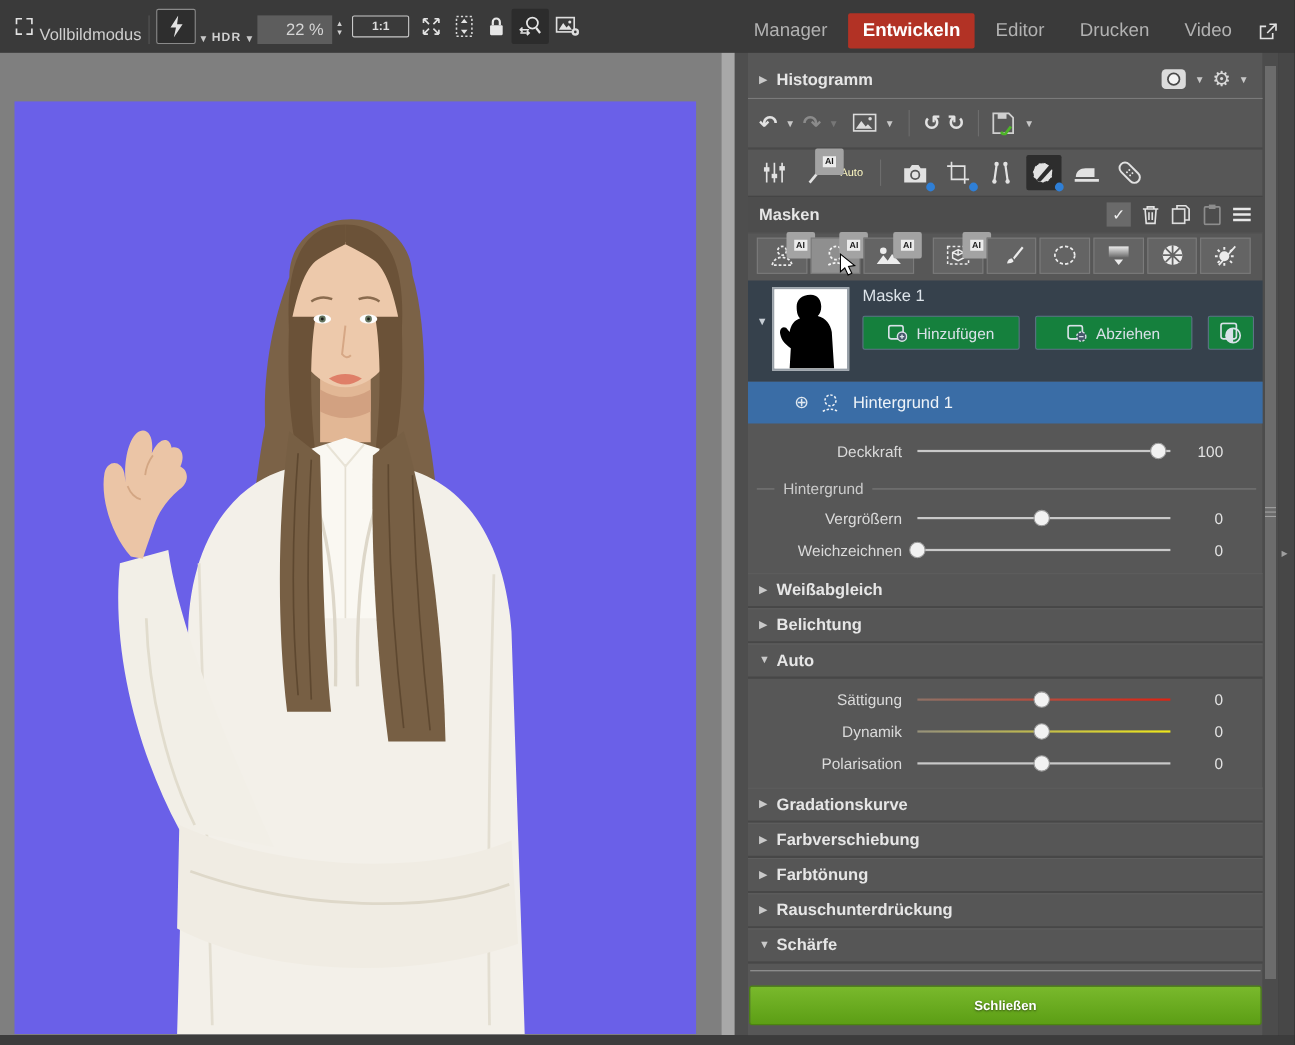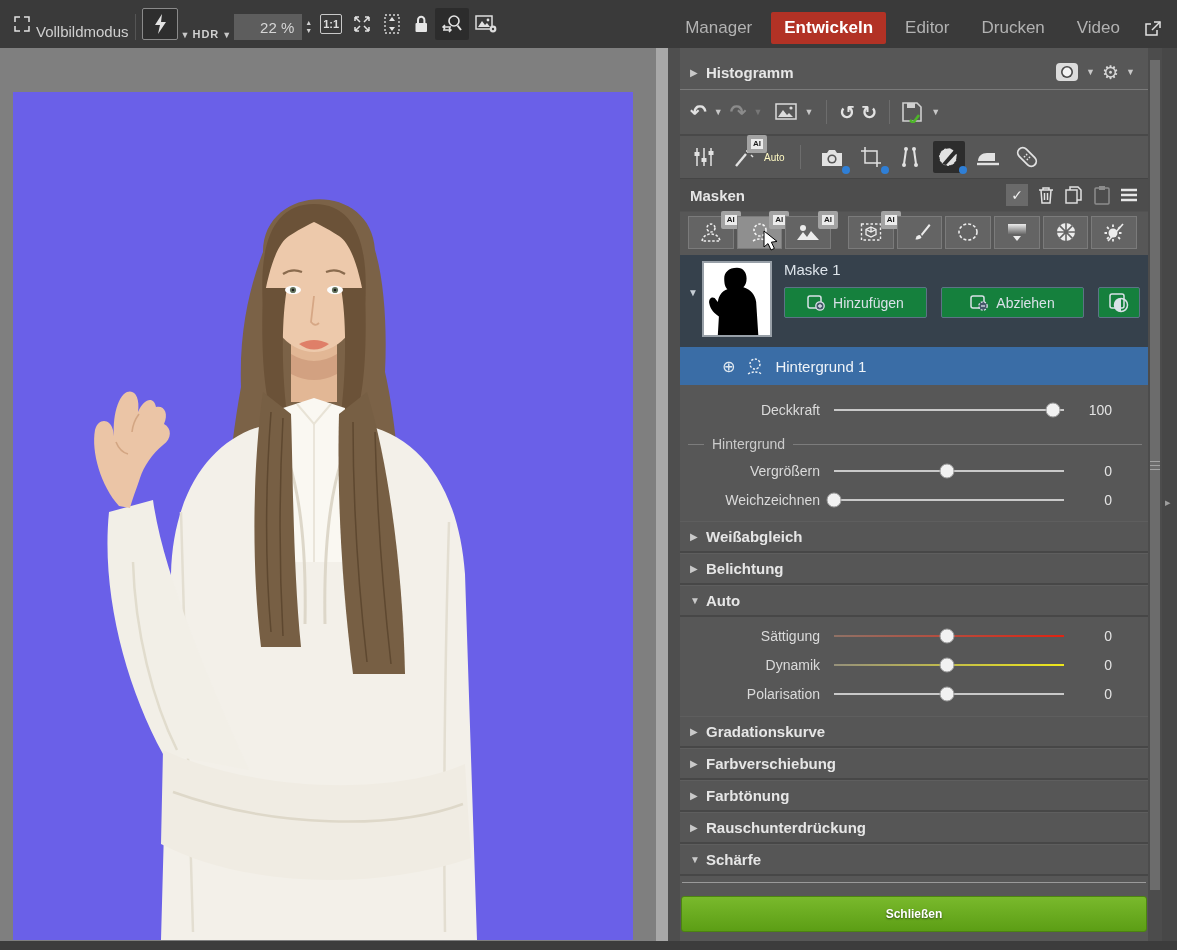--- a/index.html
+++ b/index.html
@@ -19,21 +19,21 @@
   .tb-btn.boxed { background:#2e2e2e; border:1px solid #8a8a8a; width:36px; }
   .tb-btn.darksel { background:#2c2c2c; }
   .dd { font-size:9px; color:#c8c8c8; padding:0 3px; }
   .dd.dim { color:#777; }
   .hdr-txt { font-size:11px; font-weight:bold; letter-spacing:1px; color:#d0d0d0; }
   .zoombox { width:68px; height:26px; background:#5d5d5d; color:#d6d6d6; font-size:15px;
              display:flex; align-items:center; justify-content:flex-end; padding-right:8px; }
   .spinner { display:flex; flex-direction:column; justify-content:center; height:26px; }
   .spinner span { font-size:7px; line-height:8px; color:#cfcfcf; text-align:center; padding:0 3px; }
   .ratio-box { border:1px solid #c9c9c9; border-radius:2px; color:#dedede; font-size:11px;
-               font-weight:bold; padding:3px 2px; }
+               font-weight:bold; padding:3px 17px; }
   .tabs { position:absolute; right:10px; top:0; height:56px; display:flex; align-items:center; gap:6px; }
   .tab { font-size:17px; color:#b2b2b2; padding:6px 13px; border-radius:2px; cursor:default; }
   .tab.active { background:var(--accent-red); color:#fff; font-weight:bold; }
 
   
   .canvas { position:absolute; left:0; top:48px; width:668px; height:893px;
             background:var(--canvas-bg); overflow:hidden; }
   .photo { position:absolute; left:13px; top:44px; width:620px; height:848px; }
   .statusbar { position:absolute; left:0; top:866px; width:656px; height:27px;
                background:rgba(112,112,112,.97); display:flex; align-items:center;
@@ -68,21 +68,21 @@
 
   .tool-row { height:42px; display:flex; align-items:center; padding:0 8px; gap:7px; }
   .tool { position:relative; display:flex; align-items:center; justify-content:center;
           width:32px; height:32px; }
   .tool.selected { background:#2d2d2d; border-radius:2px; }
   .auto-lbl { font-size:10px; color:#fef9c3; margin-left:-2px; }
   .bluedot { position:absolute; right:-2px; bottom:-1px; width:8px; height:8px; border-radius:50%;
              background:var(--ai-dot-blue); }
   .ai-badge { position:absolute; top:-6px; right:-8px; background:#ececec; color:#1c1c1c;
               font-size:8px; font-weight:bold; line-height:10px; padding:0 2px;
-              border:4px solid #a3a3a3; border-radius:2px; }
+              border:7px solid #a3a3a3; border-radius:2px; }
 
   .masken-header { height:34px; background:#4d4d4d; display:flex; align-items:center;
                    padding:0 10px; border-top:1px solid #454545; border-bottom:1px solid #525252; }
   .mh-icons { margin-left:auto; display:flex; align-items:center; gap:9px; }
   .checkbox { width:22px; height:22px; background:#6a6a6a; color:#f0f0f0; font-size:14px;
               display:flex; align-items:center; justify-content:center; }
 
   .masktools { height:40px; display:flex; align-items:center; padding:0 8px; }
   .mtool { position:relative; width:47px; height:33px; background:#646464; border:1px solid #7b7b7b;
            display:flex; align-items:center; justify-content:center; margin-right:3px; }

